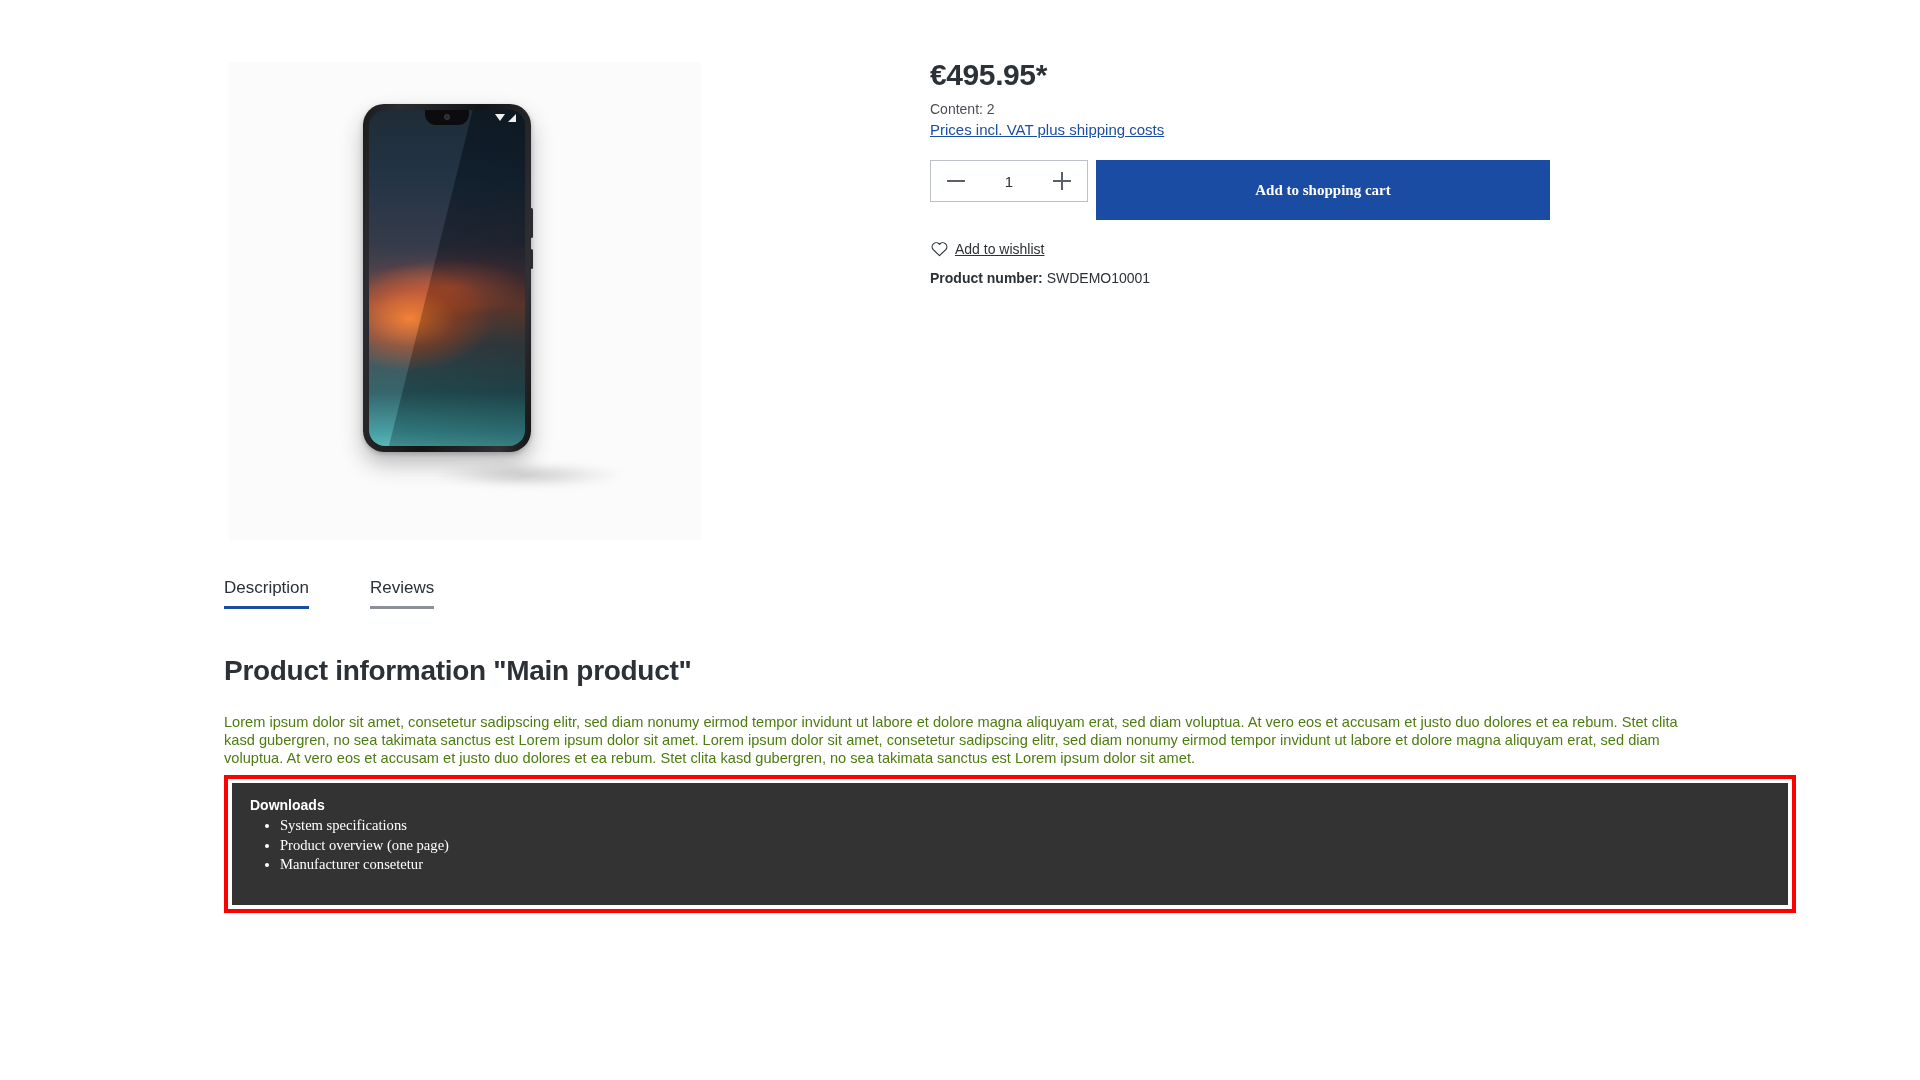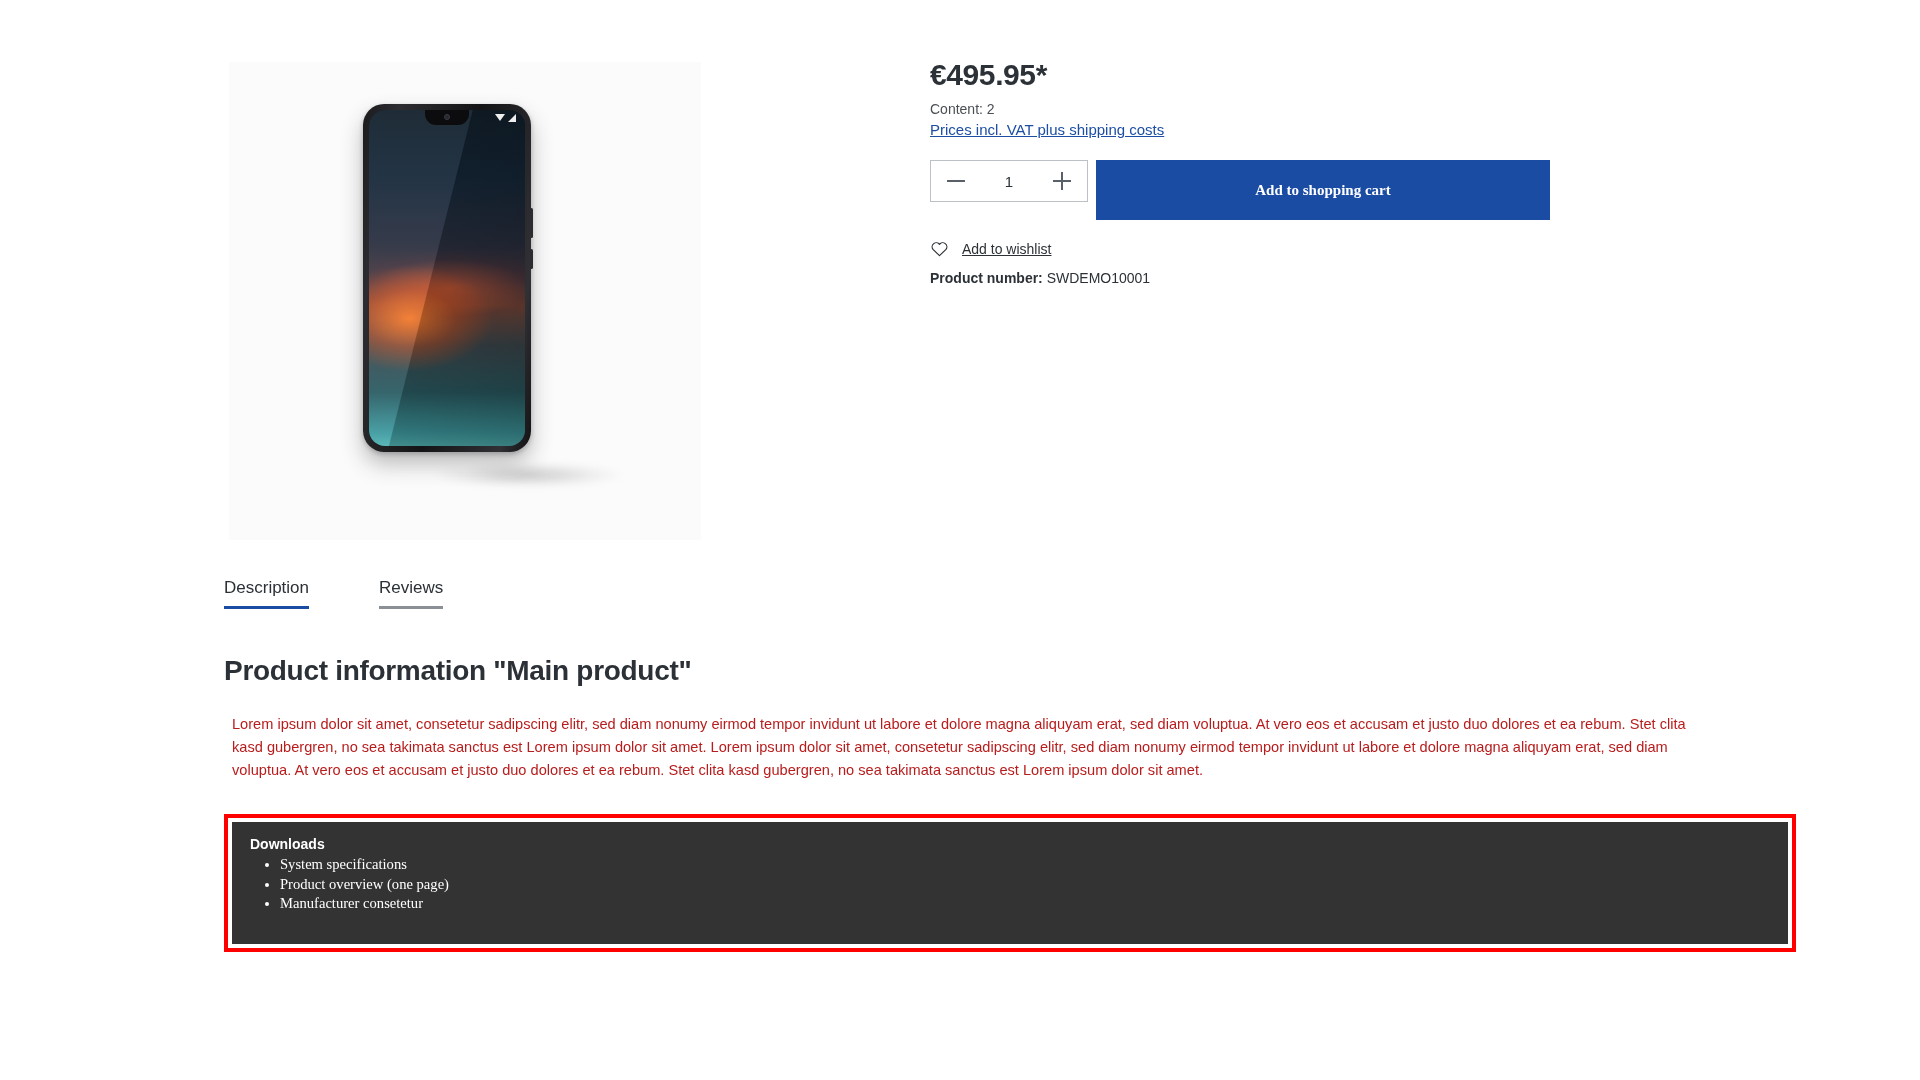--- a/index.html
+++ b/index.html
@@ -212,21 +212,21 @@
     color: #ffffff;
     border: none;
     font-family: Liberation Serif, serif;
     font-size: 15px;
     font-weight: bold;
     cursor: pointer;
   }
   .wishlist {
     display: flex;
     align-items: center;
-    gap: 13px;
+    gap: 6px;
     margin-bottom: 13px;
     cursor: pointer;
   }
   .wishlist-label {
     font-size: 14px;
     color: #2b3136;
     text-decoration: underline;
   }
   .prodnum {
     font-size: 14px;
@@ -235,21 +235,21 @@
   .prodnum b { font-weight: bold; margin-top: 44px; }
 
   
   .lower {
     padding-left: 224px;
     padding-right: 140px;
     margin-top: 38px;
   }
   .tabs {
     display: flex;
-    gap: 23px;
+    gap: 14px;
     margin-bottom: 46px;
   }
   .tab {
     font-size: 17px;
     color: #2b3136;
     padding-bottom: 8px;
     cursor: pointer;
     border-bottom: 3px solid transparent;
   }
   .tab.active { border-bottom-color: #1b4ca3; }
@@ -257,29 +257,29 @@
 
   .section-title {
     font-size: 28px;
     font-weight: bold;
     color: #2b3136;
     margin: 0 0 26px 0;
     letter-spacing: -0.3px;
   }
   .body-copy {
     font-size: 14.6px;
-    line-height: 23px;
-    color: #b91c1c;
-    margin: 8px;
+    line-height: 18px;
+    color: #4d7c0f;
+    margin: 0;
     max-width: 1484px;
   }
 
   
   .downloads-highlight {
-    margin-top: 32px;
+    margin-top: 8px;
     border: 4px solid #ff0000;
     background: #ffffff;
     padding: 4px;
     width: 1572px;
   }
   .downloads-panel {
     background: #333333;
     color: #ffffff;
     padding: 14px 18px 30px 18px;
     min-height: 98px;

